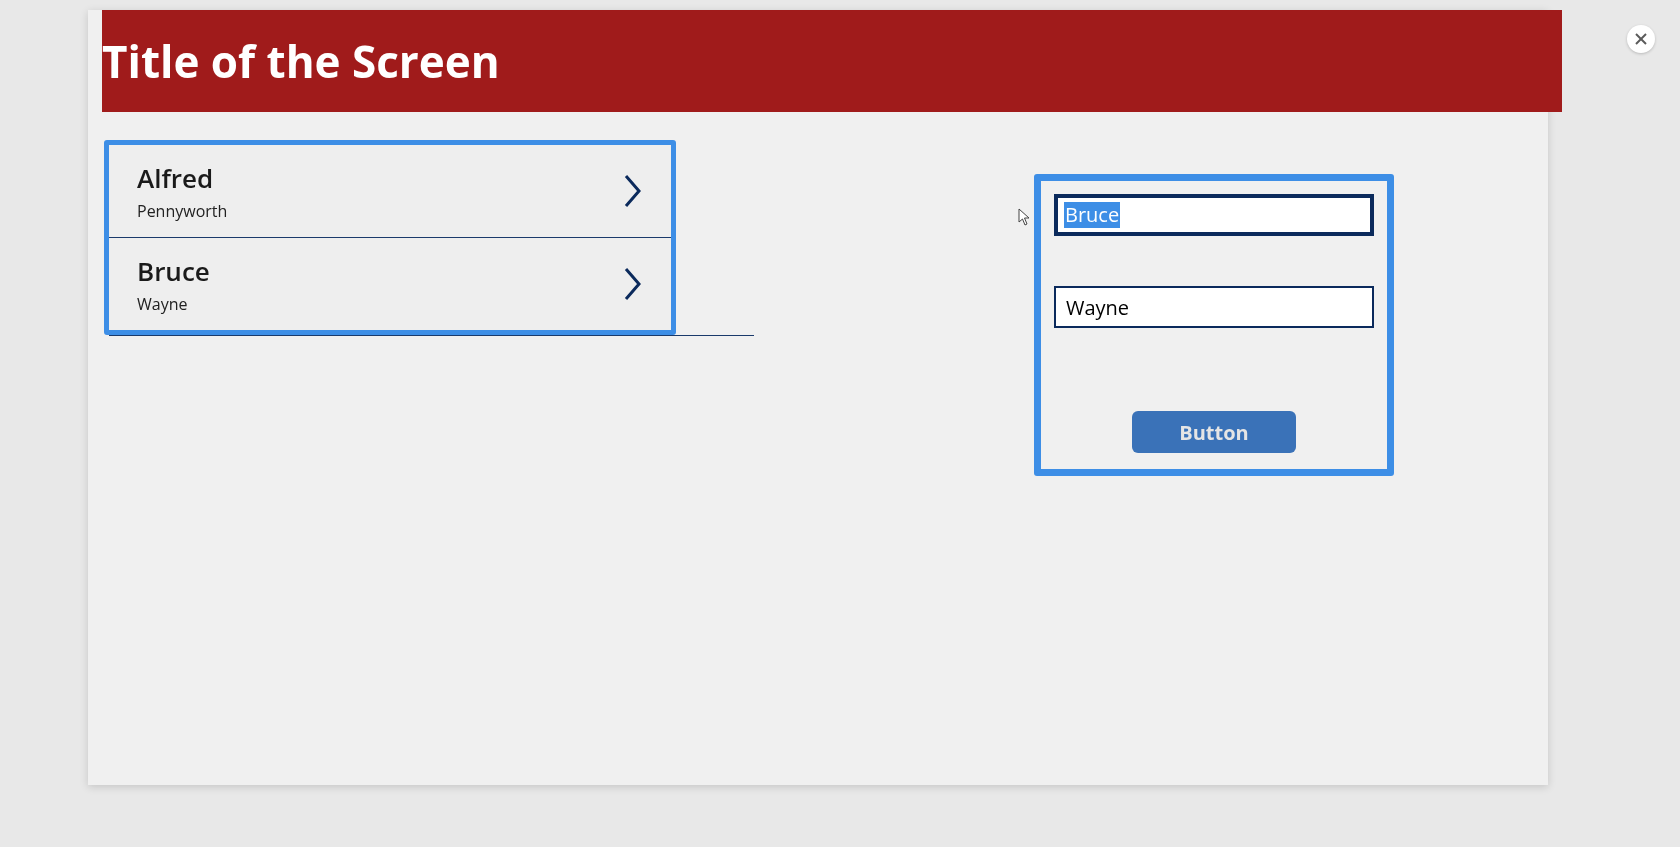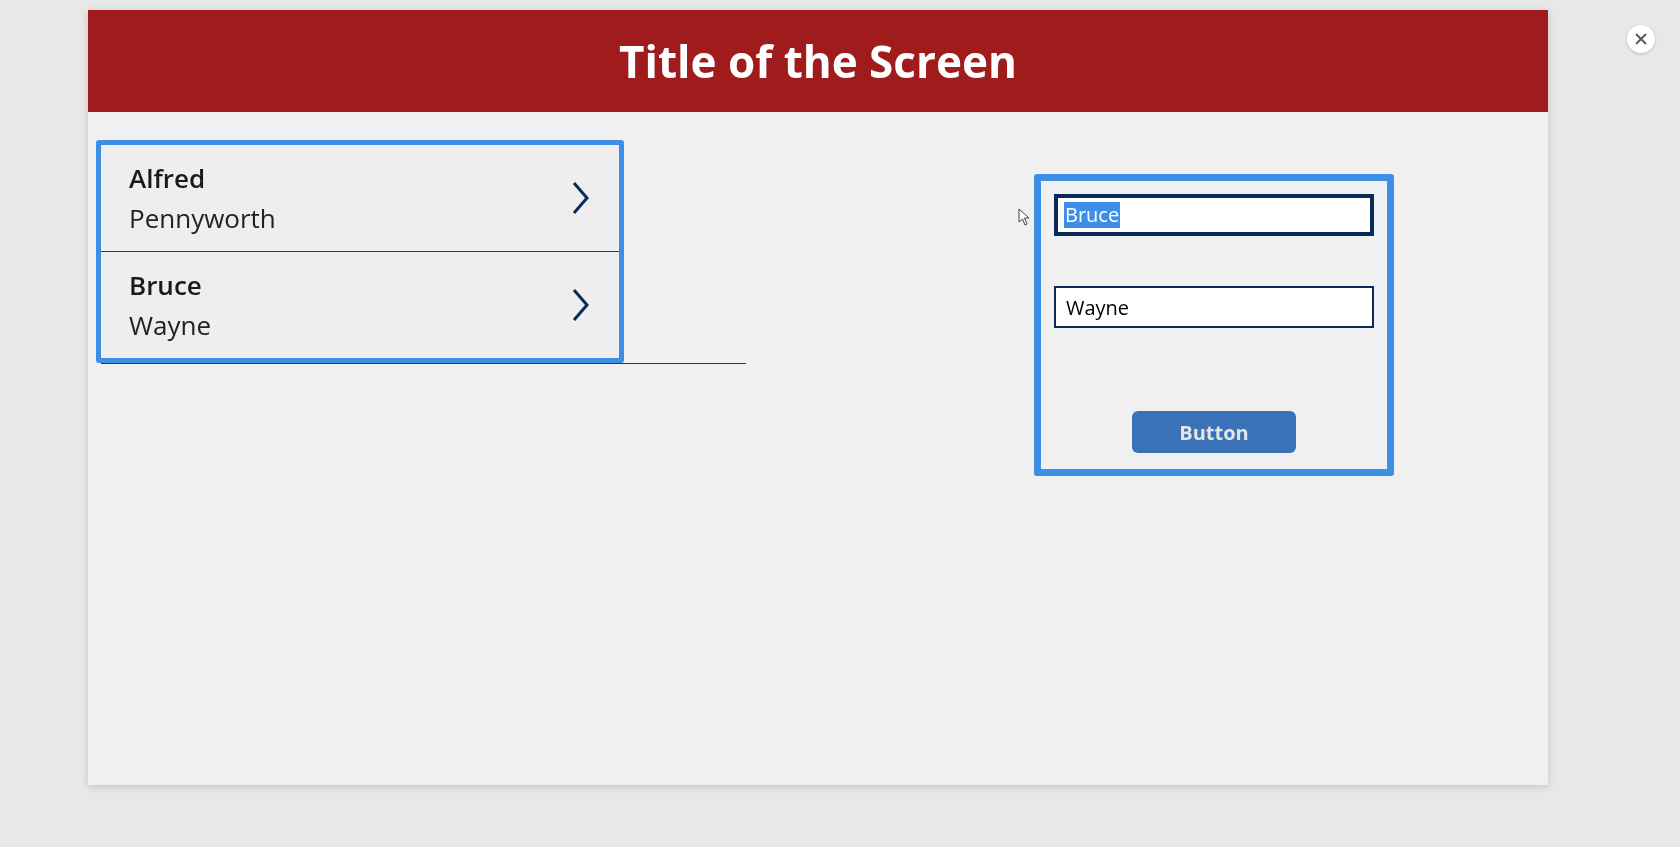--- a/index.html
+++ b/index.html
@@ -26,40 +26,40 @@
       background: #f0f0f0;
       box-shadow: 0 2px 8px rgba(0,0,0,0.15);
     }
     
     .header-bar {
       width: 100%;
       height: 102px;
       background: #a01b1b;
       display: flex;
       align-items: center;
-      justify-content: center;
+      margin-left: 14px;
     }
     
     .header-title {
       color: #ffffff;
       font-size: 44px;
       font-weight: 700;
     }
     
     .content-area {
       position: relative;
       width: 100%;
       height: calc(100% - 102px);
     }
     
     .list-panel {
       position: absolute;
-      left: 8px;
+      left: 16px;
       top: 28px;
-      width: 528px;
+      width: 572px;
       border: 5px solid #3d8ee6;
       border-radius: 3px;
       background: #eeeeee;
     }
     
     .list-item {
       display: flex;
       align-items: center;
       justify-content: space-between;
       padding: 15px 28px 15px 28px;
@@ -76,21 +76,21 @@
       gap: 4px;
     }
     
     .list-item-primary {
       font-size: 26px;
       font-weight: 600;
       color: #1a1a1a;
     }
     
     .list-item-secondary {
-      font-size: 26px;
+      font-size: 16px;
       font-weight: 400;
       color: #222;
     }
     
     .chevron-icon {
       width: 20px;
       height: 36px;
       stroke: #0b2a5c;
       stroke-width: 3;
       fill: none;

